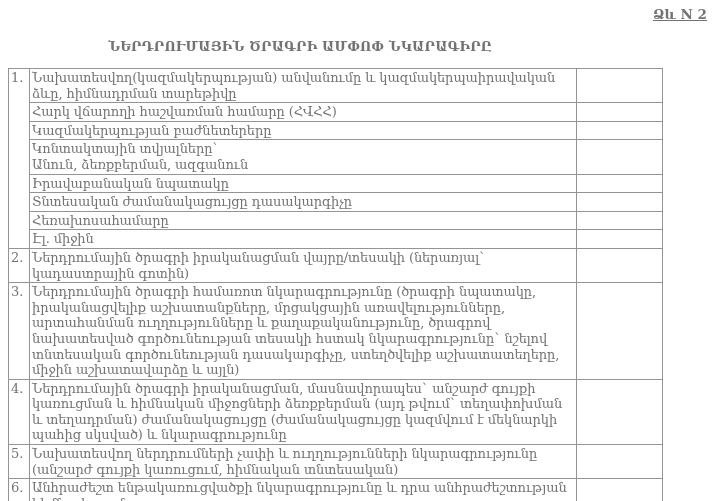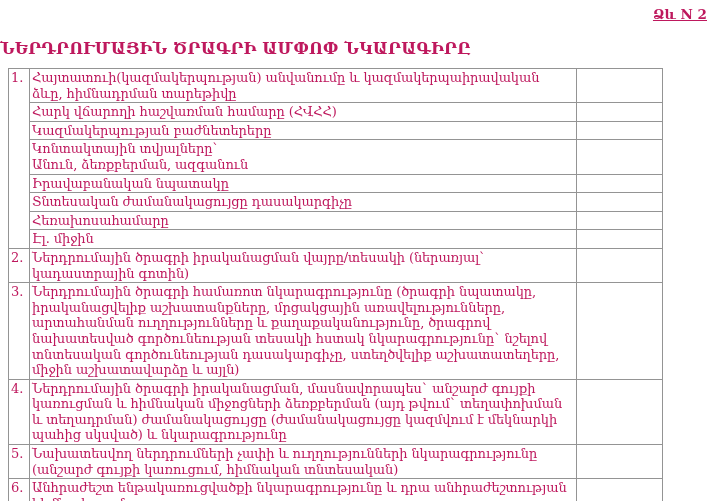--- a/index.html
+++ b/index.html
@@ -6,39 +6,39 @@
     margin: 0;
     padding: 0;
     background: #ffffff;
   }
   .page {
     position: relative;
     width: 719px;
     height: 501px;
     background: #ffffff;
     font-family: "DejaVu Serif", "DejaVu Sans", serif;
-    color: #be185d;
+    color: #737373;
     overflow: hidden;
   }
   .form-label {
     position: absolute;
     top: 6px;
     right: 12px;
     font-size: 13.5px;
     font-weight: bold;
     text-decoration: underline;
     white-space: nowrap;
   }
   .doc-title {
     position: absolute;
     top: 39px;
     left: 0;
     width: 600px;
-    text-align: left;
-    font-size: 16px;
+    text-align: center;
+    font-size: 13px;
     font-weight: bold;
     letter-spacing: 0.2px;
     white-space: nowrap;
   }
   table.summary {
     position: absolute;
     top: 68px;
     left: 8px;
     width: 654px;
     border-collapse: collapse;
@@ -74,21 +74,21 @@
 
   <table class="summary">
     <colgroup>
       <col style="width:21px">
       <col style="width:547px">
       <col style="width:86px">
     </colgroup>
     <tbody>
       <tr>
         <td class="num" rowspan="8">1.</td>
-        <td>Հայտատուի(կազմակերպության) անվանումը և կազմակերպաիրավական ձևը, հիմնադրման տարեթիվը</td>
+        <td>Նախատեսվող(կազմակերպության) անվանումը և կազմակերպաիրավական ձևը, հիմնադրման տարեթիվը</td>
         <td class="val"></td>
       </tr>
       <tr>
         <td>Հարկ վճարողի հաշվառման համարը (ՀՎՀՀ)</td>
         <td class="val"></td>
       </tr>
       <tr>
         <td>Կազմակերպության բաժնետերերը</td>
         <td class="val"></td>
       </tr>

